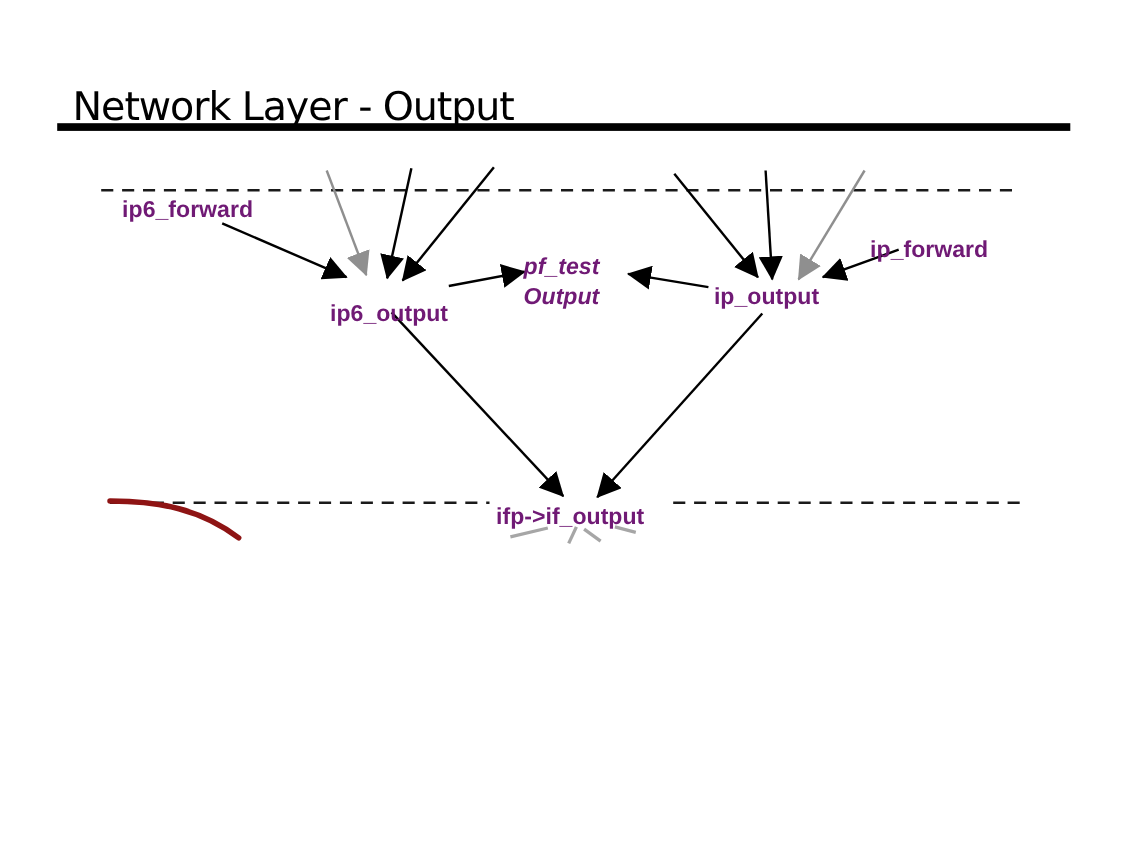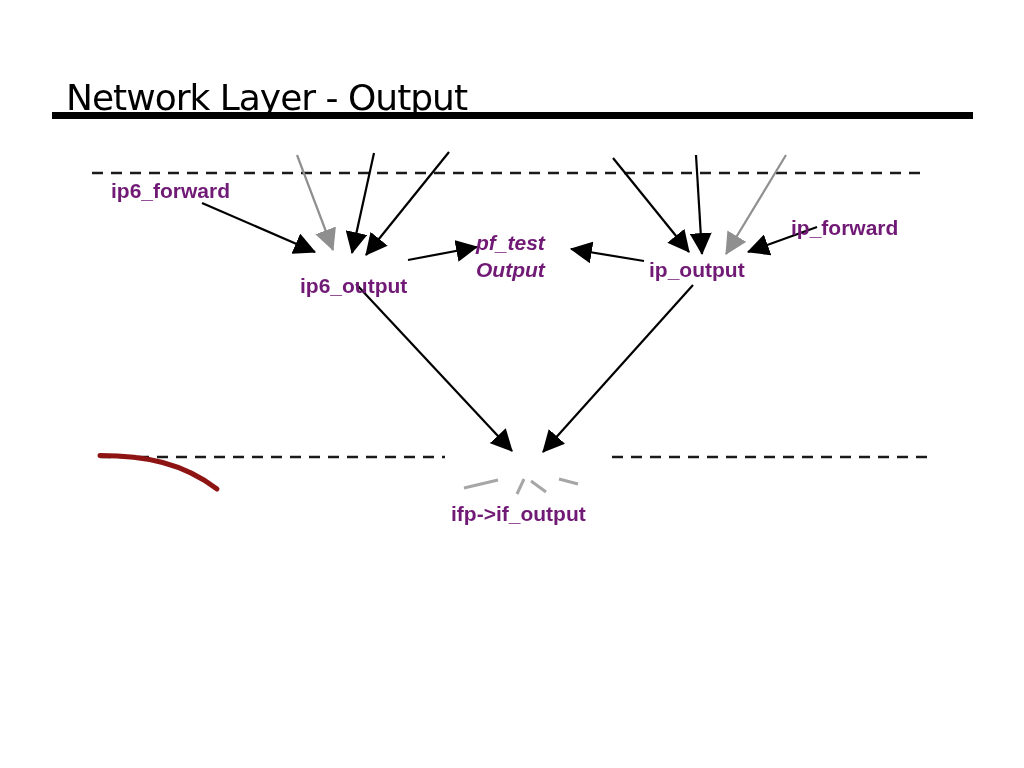--- a/index.html
+++ b/index.html
@@ -76,13 +76,13 @@
 
 <div class="node-label two-line" style="left:476px;top:229px;font-style:italic;">
   <div>pf_test</div>
   <div>Output</div>
 </div>
 
 <div class="node-label" style="left:649px;top:258px;">ip_output</div>
 
 <div class="node-label" style="left:791px;top:216px;">ip_forward</div>
 
-<div class="node-label" style="left:451px;top:458px;margin-top:44px;">ifp-&gt;if_output</div>
+<div class="node-label" style="left:451px;top:458px;">ifp-&gt;if_output</div>
 
 </body></html>

